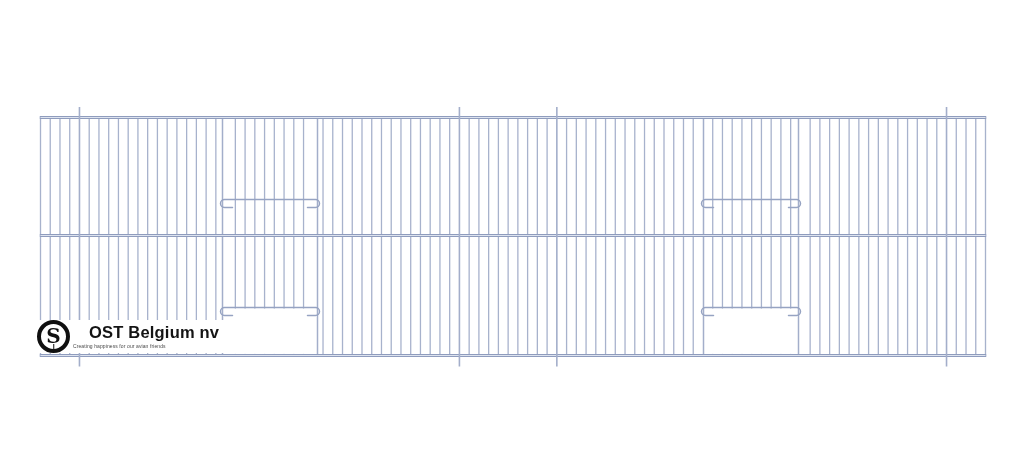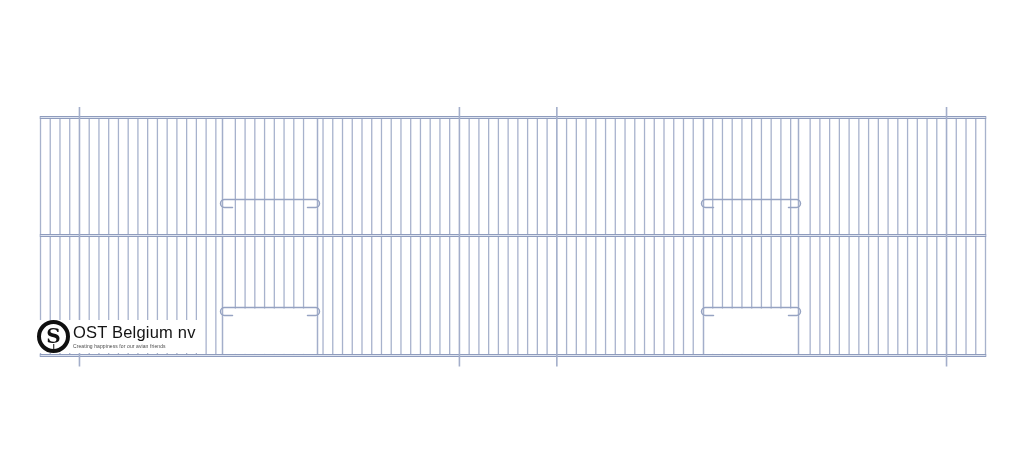--- a/index.html
+++ b/index.html
@@ -20,22 +20,22 @@
   .logo-s{
     font-family:"DejaVu Serif",serif;font-weight:bold;font-size:20px;
     line-height:1;color:#101010;margin-top:-1px;
   }
   .logo-stem{
     position:absolute;left:50%;bottom:-2px;width:1.5px;height:7px;
     background:#101010;transform:translateX(-50%);
   }
   .logo-text{margin-left:3px;display:flex;flex-direction:column;justify-content:center;}
   .logo-name{
-    font-weight:normal;font-size:16.5px;color:#141414;line-height:1;
-    letter-spacing:.2px;white-space:nowrap;
+    font-weight:bold;font-size:16.5px;color:#141414;line-height:1;
+    letter-spacing:.2px;white-space:nowrap;margin-left:16px;
   }
   .logo-tagline{
     font-size:5px;color:#4a4a4a;margin-top:2px;letter-spacing:.1px;white-space:nowrap;
   }
 </style>
 </head>
 <body>
 
 <svg id="drawing" width="1024" height="473" viewBox="0 0 1024 473">
     <line x1="40.5" y1="116.5" x2="40.5" y2="356.5" stroke="#a3aeca" stroke-width="1.3" opacity="0.95"></line>

